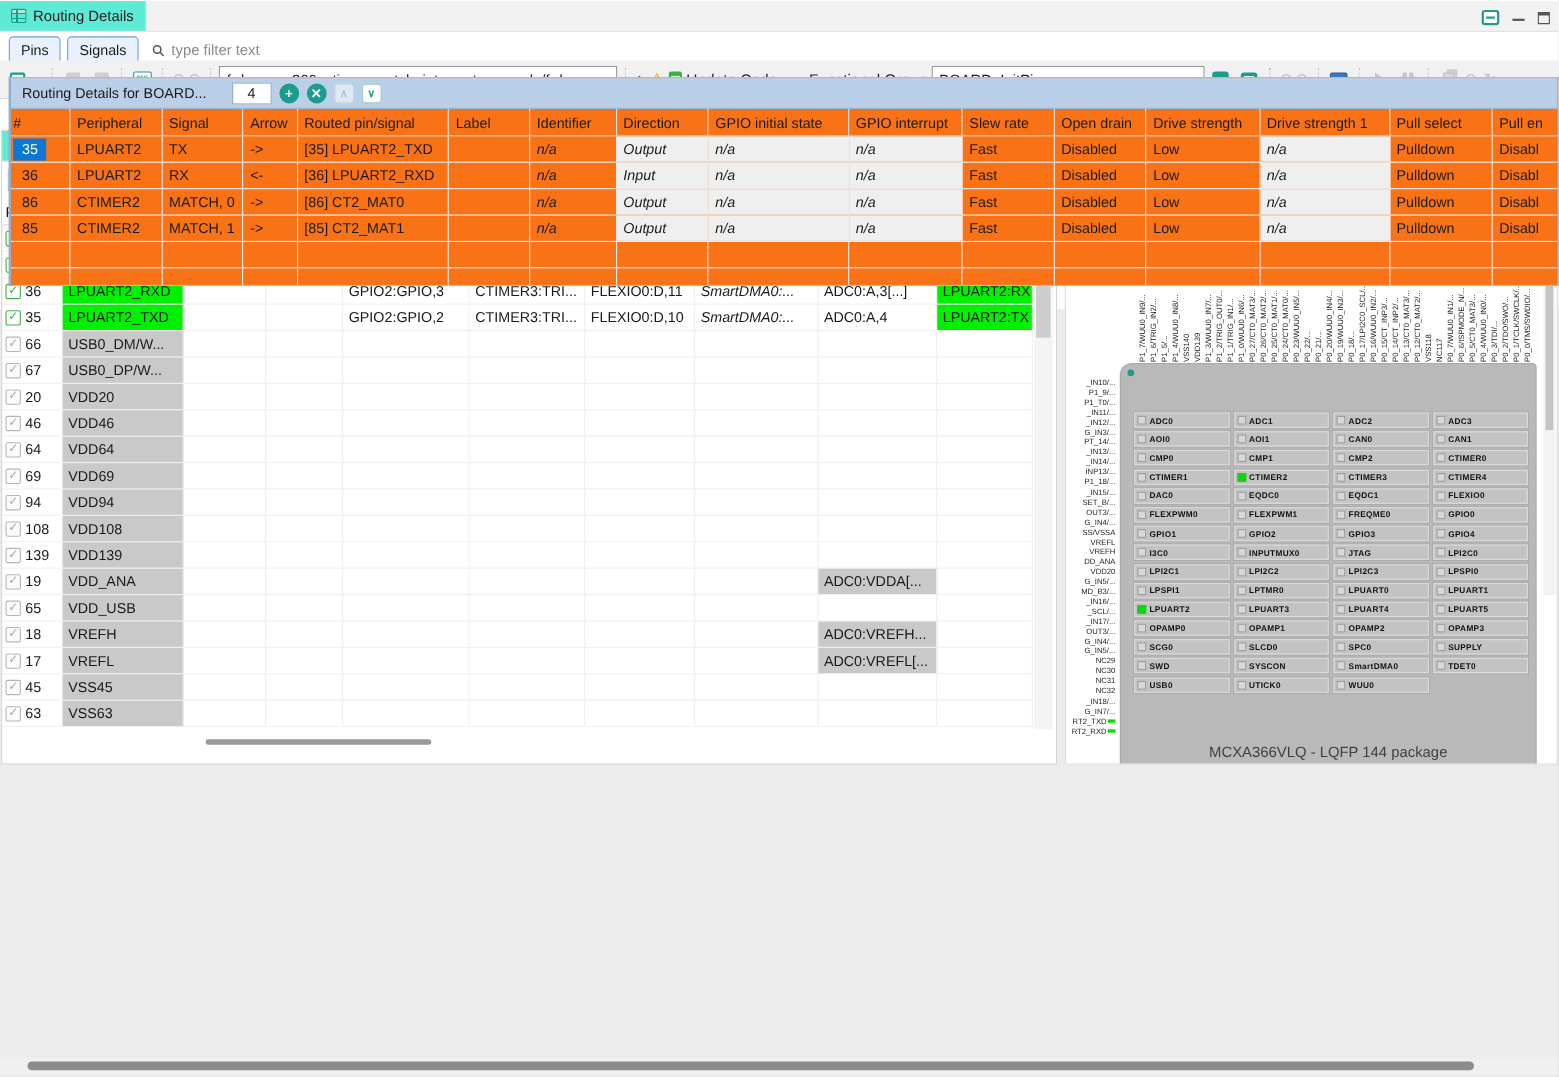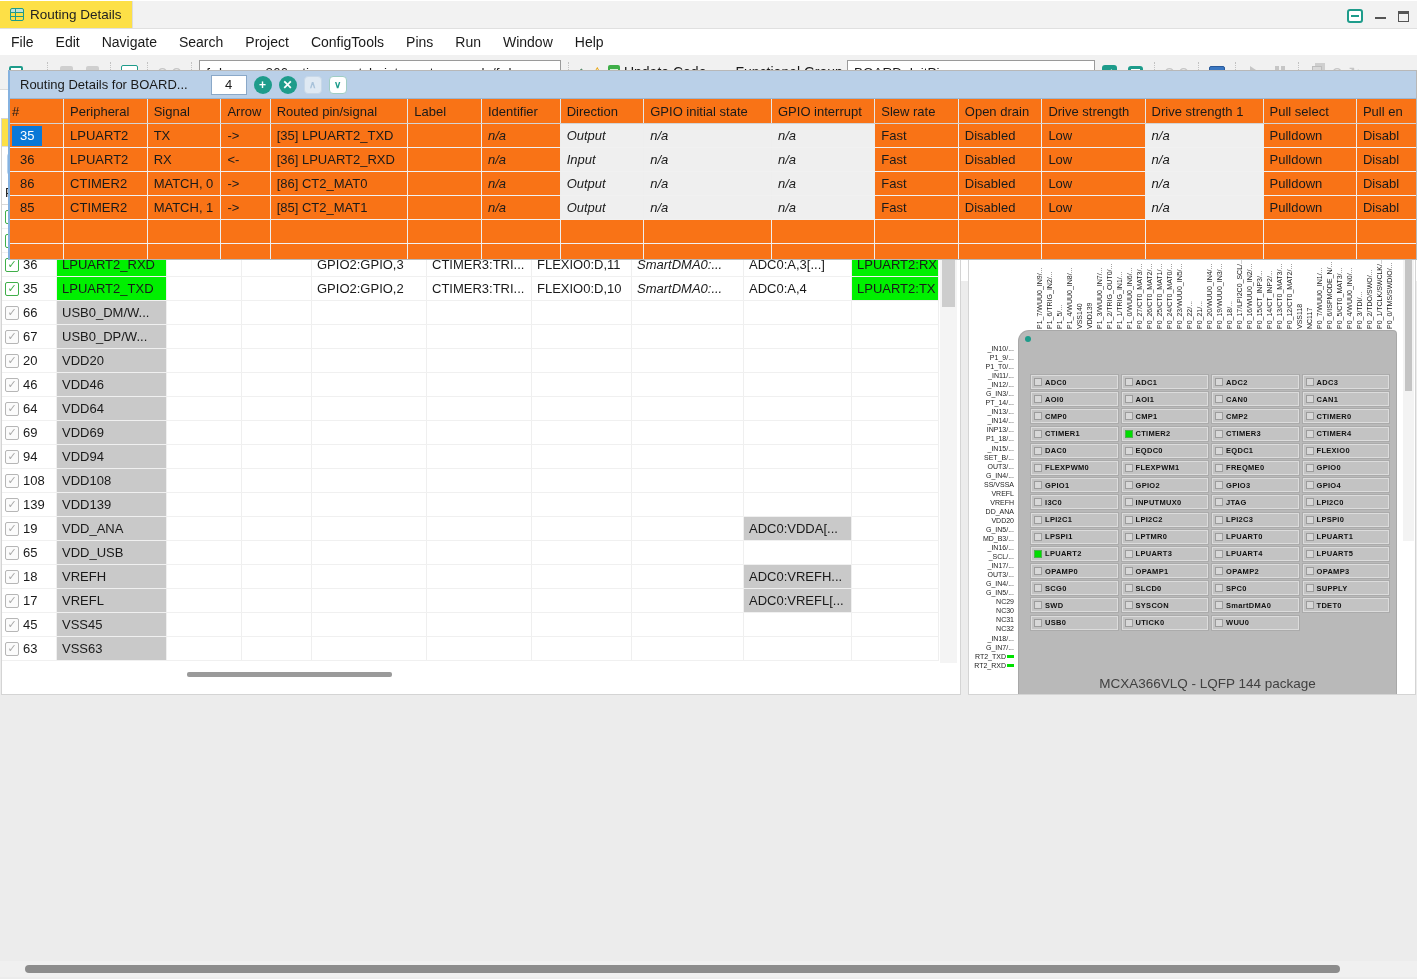--- a/index.html
+++ b/index.html
@@ -33,21 +33,21 @@
 .mon{width:16px;height:12px;background:#3a77c2;border:1px solid #2a5a9a;border-radius:2px;position:relative;}
 .mon::after{content:"";position:absolute;left:4px;bottom:-3px;width:6px;height:2px;background:#9a9a9a;}
 .tri{width:0;height:0;border-left:9px solid #c6c6c6;border-top:6px solid transparent;border-bottom:6px solid transparent;}
 .pz{width:10px;height:12px;border-left:4px solid #c6c6c6;border-right:4px solid #c6c6c6;}
 .cpy{width:10px;height:12px;background:#d9d9d9;border:1px solid #bdbdbd;box-shadow:3px -3px 0 0 #cfcfcf;}
 
 
 .panel{position:absolute;background:#fff;border:1px solid #d4d4d4;}
 .tabbar{height:28px;background:#f2f2f2;border-bottom:1px solid #e0e0e0;display:flex;align-items:stretch;font-size:13.5px;position:relative;}
 .tab{display:flex;align-items:center;gap:6px;padding:0 10px;color:#222;white-space:nowrap;}
-.tab.active{background:#fde047;border-right:1px solid #dcdcdc;}
+.tab.active{background:#5eead4;border-right:1px solid #dcdcdc;}
 .closex{font-size:13px;color:#666;margin-left:2px;}
 .winctl{position:absolute;right:8px;top:8px;display:flex;gap:12px;align-items:center;}
 .ico-min{width:11px;height:6px;border-bottom:2px solid #555;}
 .ico-max{width:11px;height:11px;border:1px solid #555;border-top:3px solid #555;}
 .icon-grid{width:14px;height:13px;border:1px solid #1e9c8b;border-radius:2px;background:linear-gradient(90deg,transparent 4px,#1e9c8b 4px 5px,transparent 5px),linear-gradient(#bfe2db 3px,#1e9c8b 3px 4px,transparent 4px 7px,#1e9c8b 7px 8px,transparent 8px);}
 .icon-wave{width:14px;height:13px;border-radius:3px;background:#1e9c8b;position:relative;}
 .icon-wave::after{content:"";position:absolute;left:2px;top:4px;width:9px;height:4px;border-top:2px solid #fff;border-right:2px solid #fff;}
 .icon-sig{width:14px;height:13px;position:relative;color:#1e9c8b;font-size:11px;font-weight:bold;line-height:13px;text-align:center;}
 .icon-list3{width:14px;height:13px;border-radius:2px;background:#1e9c8b;position:relative;}
 .icon-list3::after{content:"";position:absolute;left:3px;top:3px;width:8px;height:7px;background:repeating-linear-gradient(#fff 0 1px,transparent 1px 3px);}
@@ -139,33 +139,20 @@
 </head>
 <body>
 
 <div class="screen">
 
   <div class="titlebar">
     <span class="appicon"></span>
     <span>workspace_test - MCUXpresso IDE</span>
   </div>
 
-  <div class="menubar">
-
-  <span class="mitem">File</span>
-      <span class="mitem">Edit</span>
-      <span class="mitem">Navigate</span>
-      <span class="mitem">Search</span>
-      <span class="mitem">Project</span>
-      <span class="mitem">ConfigTools</span>
-      <span class="mitem">Pins</span>
-      <span class="mitem">Run</span>
-      <span class="mitem">Window</span>
-      <span class="mitem">Help</span>
-    </div>
 
   <div class="toolbar">
     <span class="tbtn">
         <span class="icon-new"></span>
       </span>
     <span class="dd">▾</span>
     <span class="vsep"></span>
     <span class="tbtn">
         <span class="floppy"></span>
       </span>

